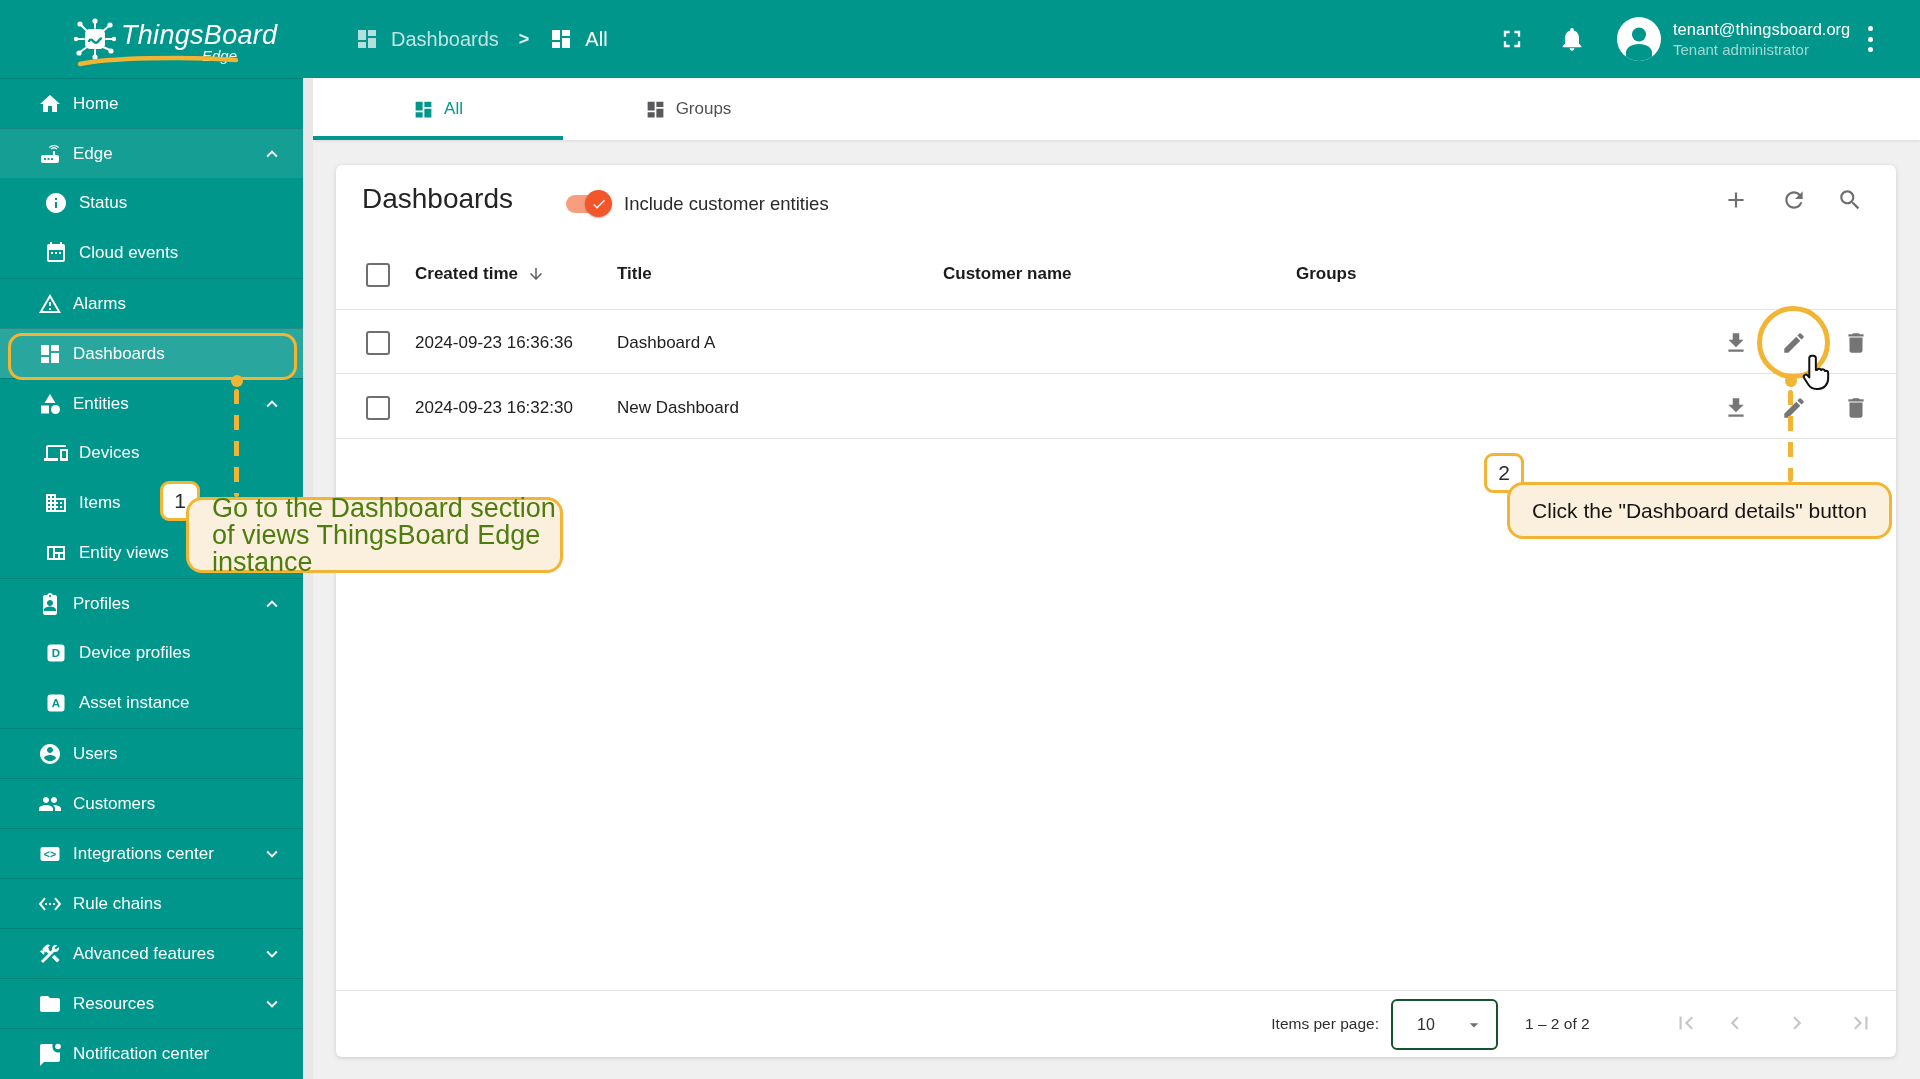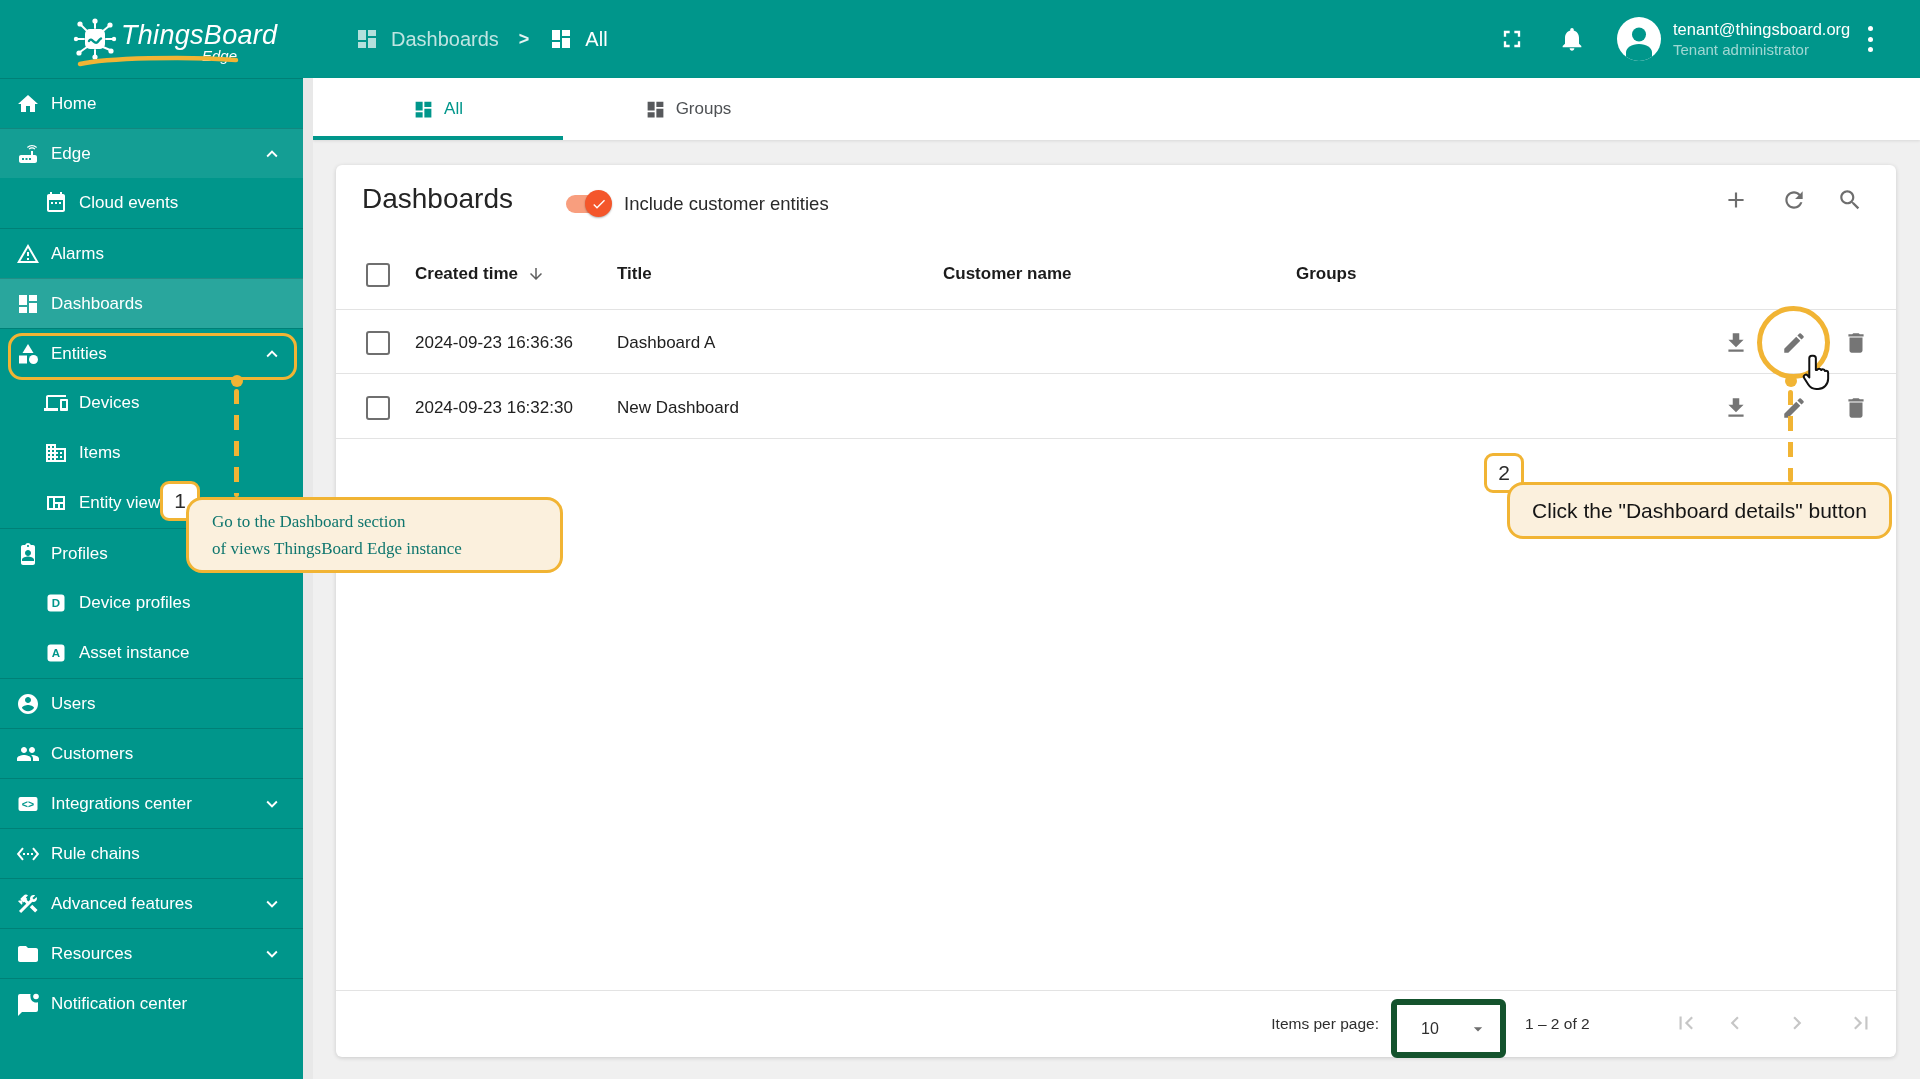--- a/index.html
+++ b/index.html
@@ -30,21 +30,21 @@
   .kebab{position:absolute;left:1860px;top:26px;width:20px;height:26px;display:flex;flex-direction:column;align-items:center;justify-content:space-between;cursor:pointer;}
   .kebab i{width:5px;height:5px;border-radius:50%;background:#fff;}
 
   
   .sidebar{position:absolute;left:0;top:0;width:313px;height:1079px;background:var(--teal);z-index:2;}
   .logo{position:relative;height:78px;cursor:pointer;font-style:italic;}
   .logo-title{position:absolute;left:121px;top:20px;color:#fff;font-size:27px;font-weight:400;letter-spacing:0.3px;}
   .logo-sub{position:absolute;left:121px;top:47px;width:116px;text-align:right;color:#fff;font-size:15px;font-weight:500;}
   .nav{position:absolute;top:78px;left:0;width:313px;}
   .nav-item{position:relative;height:50px;box-sizing:border-box;display:flex;align-items:center;gap:11px;
-            padding-left:16px;color:#fff;font-size:17px;font-weight:500;cursor:pointer;}
+            padding-left:38px;color:#fff;font-size:17px;font-weight:500;cursor:pointer;}
   .nav-item.top{border-top:1px solid rgba(0,0,0,0.14);}
   .nav-item.sub{padding-left:44px;}
   .nav-item.parent-open{background:var(--teal-hover);}
   .nav-item.selected{background:var(--teal-light);}
   .nav-ico{width:24px;height:24px;flex:0 0 24px;}
   .chev{position:absolute;right:30px;width:22px;height:22px;}
   .side-scroll{position:absolute;left:303px;top:78px;width:10px;height:1001px;background:#E8E8E8;z-index:3;}
 
   
   .tabbar{position:absolute;left:313px;top:78px;width:1607px;height:62px;background:#fff;z-index:1;
@@ -72,38 +72,38 @@
   .hline{position:absolute;left:336px;width:1560px;height:1px;background:var(--divider);z-index:1;}
   .cbx{position:absolute;width:20px;height:20px;border:2px solid #6F6F6F;border-radius:3px;background:#fff;cursor:pointer;z-index:1;}
   .th{position:absolute;font-size:17px;font-weight:700;color:#1C1C1C;z-index:1;}
   .td{position:absolute;font-size:17px;color:var(--txt);z-index:1;}
   .sort-ico{position:absolute;width:18px;height:18px;color:#5F5F5F;z-index:1;}
   .row-hit{position:absolute;left:336px;width:1560px;height:64px;z-index:0;cursor:pointer;}
   .act-ico{position:absolute;width:26px;height:26px;color:var(--gray-icon);cursor:pointer;z-index:1;}
 
   
   .pag-label{position:absolute;left:1230px;top:1015px;width:149px;text-align:right;font-size:15.5px;color:#2F2F2F;z-index:1;}
-  .pag-select{position:absolute;left:1391px;top:999px;width:103px;height:47px;border:6px solid #14532d;border-radius:6px;
+  .pag-select{position:absolute;left:1391px;top:999px;width:103px;height:47px;border:2px solid #14532d;border-radius:6px;
               display:flex;align-items:center;cursor:pointer;z-index:1;}
   .pag-select-val{margin-left:24px;font-size:16px;color:#2F2F2F;}
   .pag-caret{position:absolute;right:12px;width:20px;height:20px;color:#6E6E6E;}
   .pag-range{position:absolute;left:1525px;top:1015px;width:100px;text-align:left;font-size:15.5px;color:#2F2F2F;z-index:1;}
   .pag-btn{position:absolute;top:1010px;width:26px;height:26px;color:#C6C6C6;cursor:default;z-index:1;}
   .ann-outline{position:absolute;left:8px;top:333px;width:289px;height:47px;border:3.5px solid var(--gold);
                border-radius:14px;box-sizing:border-box;z-index:6;}
   .vdash{position:absolute;width:5px;border-radius:3px;z-index:6;
          background:repeating-linear-gradient(180deg,var(--gold) 0 15px,transparent 15px 26px);}
   .ann-dot{position:absolute;width:12px;height:12px;border-radius:50%;background:var(--gold);z-index:6;}
   .ann-badge{position:absolute;width:34px;height:34px;background:#fff;border:3px solid var(--gold);border-radius:9px;
              box-sizing:content-box;display:flex;align-items:center;justify-content:center;
              font-size:21px;color:#2B2B2B;z-index:6;}
   .ann-box{position:absolute;background:var(--cream);border:3.5px solid var(--gold);border-radius:16px;
            box-sizing:border-box;display:flex;align-items:center;z-index:7;}
   .ann-box1{left:186px;top:497px;width:377px;height:76px;padding-left:23px;}
-  .ann-box1 .txt{font-size:17px;line-height:27px;color:#0f766e;font-family:Liberation Serif, serif;}
+  .ann-box1 .txt{font-size:27px;line-height:27px;color:#4d7c0f;}
   .ann-box2{left:1507px;top:482px;width:385px;height:57px;justify-content:center;}
   .ann-box2 .txt{font-size:21px;color:#151515;}
   .ann-circle{position:absolute;left:1757px;top:306px;width:73px;height:73px;border:5px solid var(--gold);
               border-radius:50%;box-sizing:border-box;z-index:6;}
   .cursor-svg{position:absolute;left:1799px;top:352px;width:40px;height:44px;z-index:8;}
   .logo-underline{position:absolute;left:76px;top:54px;width:164px;height:14px;z-index:6;}
 </style>
 </head>
 <body>
 
@@ -196,20 +196,26 @@
       <div class="nav-item top parent-open">
         <svg class="nav-ico" viewBox="0 0 24 24" fill="#fff">
             <path d="M20.2 5.9l.8-.8C19.6 3.7 17.8 3 16 3c-1.8 0-3.6.7-5 2.1l.8.8C13 4.8 14.5 4.2 16 4.2s3 .6 4.2 1.7zm-.9.8C18.4 5.8 17.2 5.3 16 5.3s-2.4.5-3.3 1.4l.8.8c.7-.7 1.6-1 2.5-1s1.8.3 2.5 1l.8-.8zM19 13h-2V9h-2v4H5c-1.1 0-2 .9-2 2v4c0 1.1.9 2 2 2h14c1.1 0 2-.9 2-2v-4c0-1.1-.9-2-2-2zM8 18H6v-2h2v2zm3.5 0h-2v-2h2v2zm3.5 0h-2v-2h2v2z"></path>
           </svg>
         <span>Edge</span>
         <svg class="chev" viewBox="0 0 24 24" fill="#fff">
             <path d="M7.41 15.41 12 10.83l4.59 4.58L18 14l-6-6-6 6z"></path>
           </svg>
       </div>
 
+      <div class="nav-item sub">
+        <svg class="nav-ico" viewBox="0 0 24 24" fill="#fff">
+            <path d="M12 2C6.48 2 2 6.48 2 12s4.48 10 10 10 10-4.48 10-10S17.52 2 12 2zm1 15h-2v-6h2v6zm0-8h-2V7h2v2z"></path>
+          </svg>
+        <span>Status</span>
+      </div>
 
       <div class="nav-item sub">
         <svg class="nav-ico" viewBox="0 0 24 24" fill="#fff">
             <path d="M19 3h-1V1h-2v2H8V1H6v2H5c-1.11 0-2 .9-2 2v14c0 1.1.89 2 2 2h14c1.1 0 2-.9 2-2V5c0-1.1-.9-2-2-2zm0 16H5V9h14v10zM7 11h2v2H7zm4 0h2v2h-2zm4 0h2v2h-2z"></path>
           </svg>
         <span>Cloud events</span>
       </div>
 
       <div class="nav-item top">
         <svg class="nav-ico" viewBox="0 0 24 24" fill="#fff">

